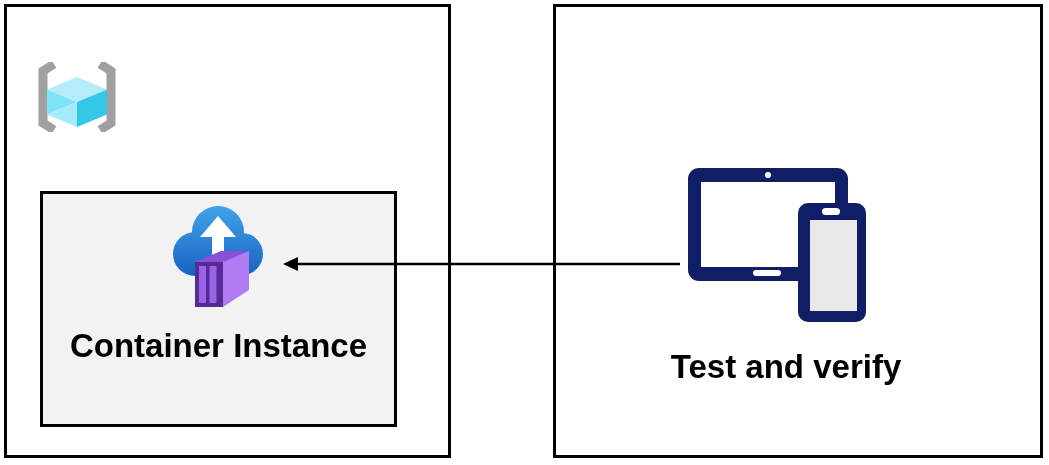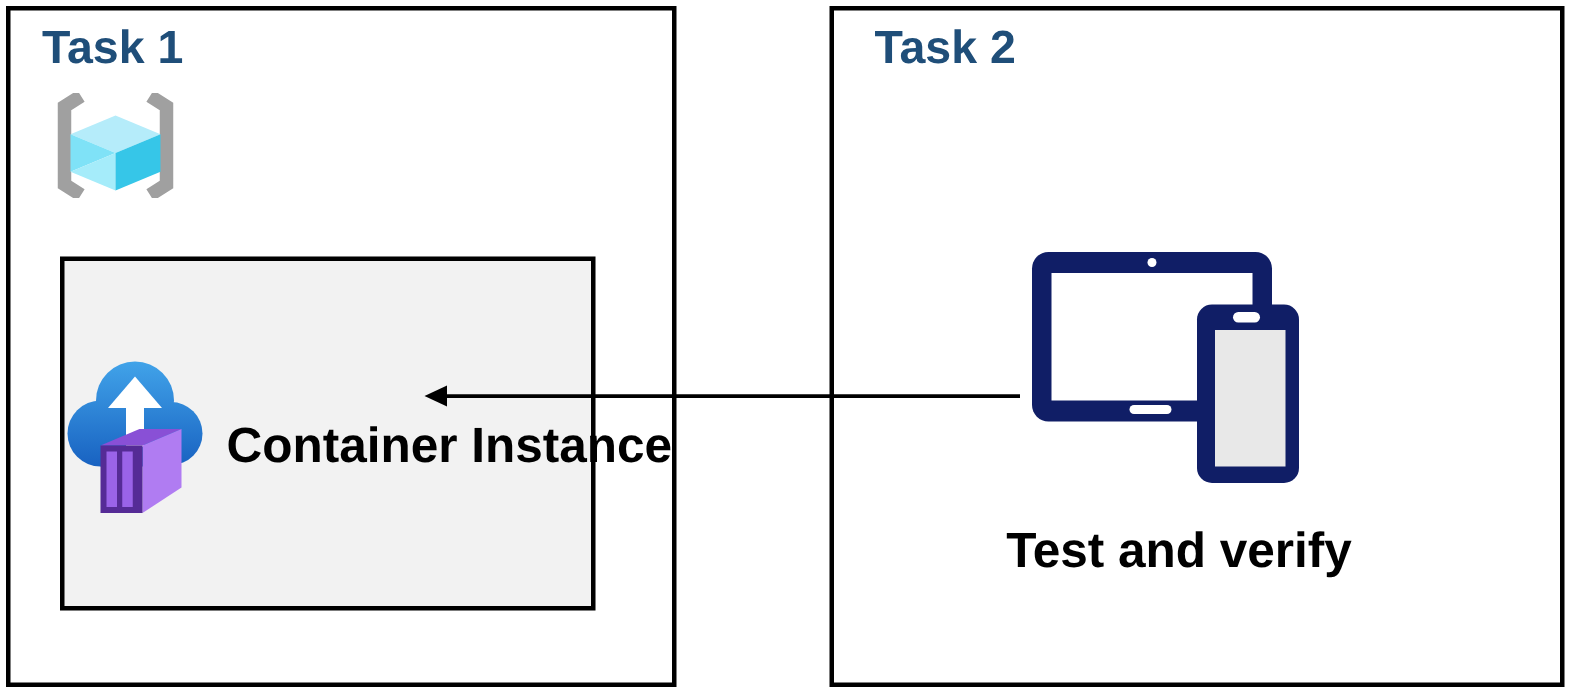--- a/index.html
+++ b/index.html
@@ -15,43 +15,42 @@
     color:var(--title-blue,#1f4e79);letter-spacing:0;white-space:nowrap;
   }
   .task1 .box-title{left:21px;top:9px;}
   .task2 .box-title{left:27px;top:9px;}
   .rg-icon{position:absolute;left:30px;top:55px;width:80px;height:70px;}
   .rg-name{
     position:absolute;left:123px;top:74px;font-weight:700;font-size:38px;line-height:1;
     color:var(--text-black,#000);white-space:nowrap;
   }
   .card{
-    position:absolute;left:33px;top:164px;width:357px;height:236px;
+    position:absolute;left:33px;top:184px;width:357px;height:236px;
     background:var(--card-bg,#f2f2f2);border:3px solid var(--card-border,#000);
-    box-sizing:border-box;display:flex;flex-direction:row;align-items:center;gap:12px;
+    box-sizing:border-box;display:flex;flex-direction:column;align-items:center;
   }
   .aci-icon{width:96px;height:110px;margin-top:10px;flex:0 0 auto;}
   .card-label{
     font-weight:700;font-size:33px;line-height:1;margin-top:15px;
     color:var(--text-black,#000);white-space:nowrap;
   }
   .devices-icon{position:absolute;left:127px;top:156px;width:190px;height:165px;}
   .caption{
     position:absolute;left:102px;top:343px;width:256px;text-align:center;
     font-weight:700;font-size:33px;line-height:1;color:var(--text-black,#000);white-space:nowrap;
   }
   .arrow-svg{position:absolute;left:282px;top:252px;width:400px;height:24px;overflow:visible;}
 </style>
 </head>
 <body>
 
 <div class="stage">
 
   <div class="box task1">
-    <div class="box-title">Task 1</div>
 
     <svg class="rg-icon" viewBox="0 0 80 70" aria-label="resource-group-icon">
       <path d="M17 2 L6 9 L6 61 L17 68" fill="none" style="stroke:var(--bracket-gray)" stroke-width="9"></path>
       <path d="M63 2 L74 9 L74 61 L63 68" fill="none" style="stroke:var(--bracket-gray)" stroke-width="9"></path>
       <g>
         <polygon points="40,15 70,27.5 40,40 10,27.5" style="fill:var(--cube-top)"></polygon>
         <polygon points="10,27.5 40,40 10,52.5" style="fill:var(--cube-left)"></polygon>
         <polygon points="10,52.5 40,40 40,65" style="fill:var(--cube-bottom-left)"></polygon>
         <polygon points="70,27.5 40,40 40,65 70,52.5" style="fill:var(--cube-right)"></polygon>
       </g>
@@ -82,21 +81,20 @@
           <rect x="24" y="58" width="28" height="45" style="fill:var(--box-purple-front)"></rect>
           <rect x="28" y="62" width="7" height="37" style="fill:var(--box-purple-stripe)"></rect>
           <rect x="38.5" y="62" width="7" height="37" style="fill:var(--box-purple-stripe)"></rect>
         </g>
       </svg>
       <div class="card-label">Container Instance</div>
     </div>
   </div>
 
   <div class="box task2">
-    <div class="box-title">Task 2</div>
 
     <svg class="devices-icon" viewBox="0 0 190 165" aria-label="tablet-and-phone-icon">
       <g>
         <rect x="5" y="5" width="160" height="113" rx="11" style="fill:var(--device-navy)"></rect>
         <rect x="18" y="19" width="134" height="85" fill="#ffffff"></rect>
         <circle cx="85" cy="12" r="3" fill="#ffffff"></circle>
         <rect x="70" y="107" width="28" height="6" rx="3" fill="#ffffff"></rect>
       </g>
       <g>
         <rect x="115" y="40" width="68" height="119" rx="10" style="fill:var(--device-navy)"></rect>

